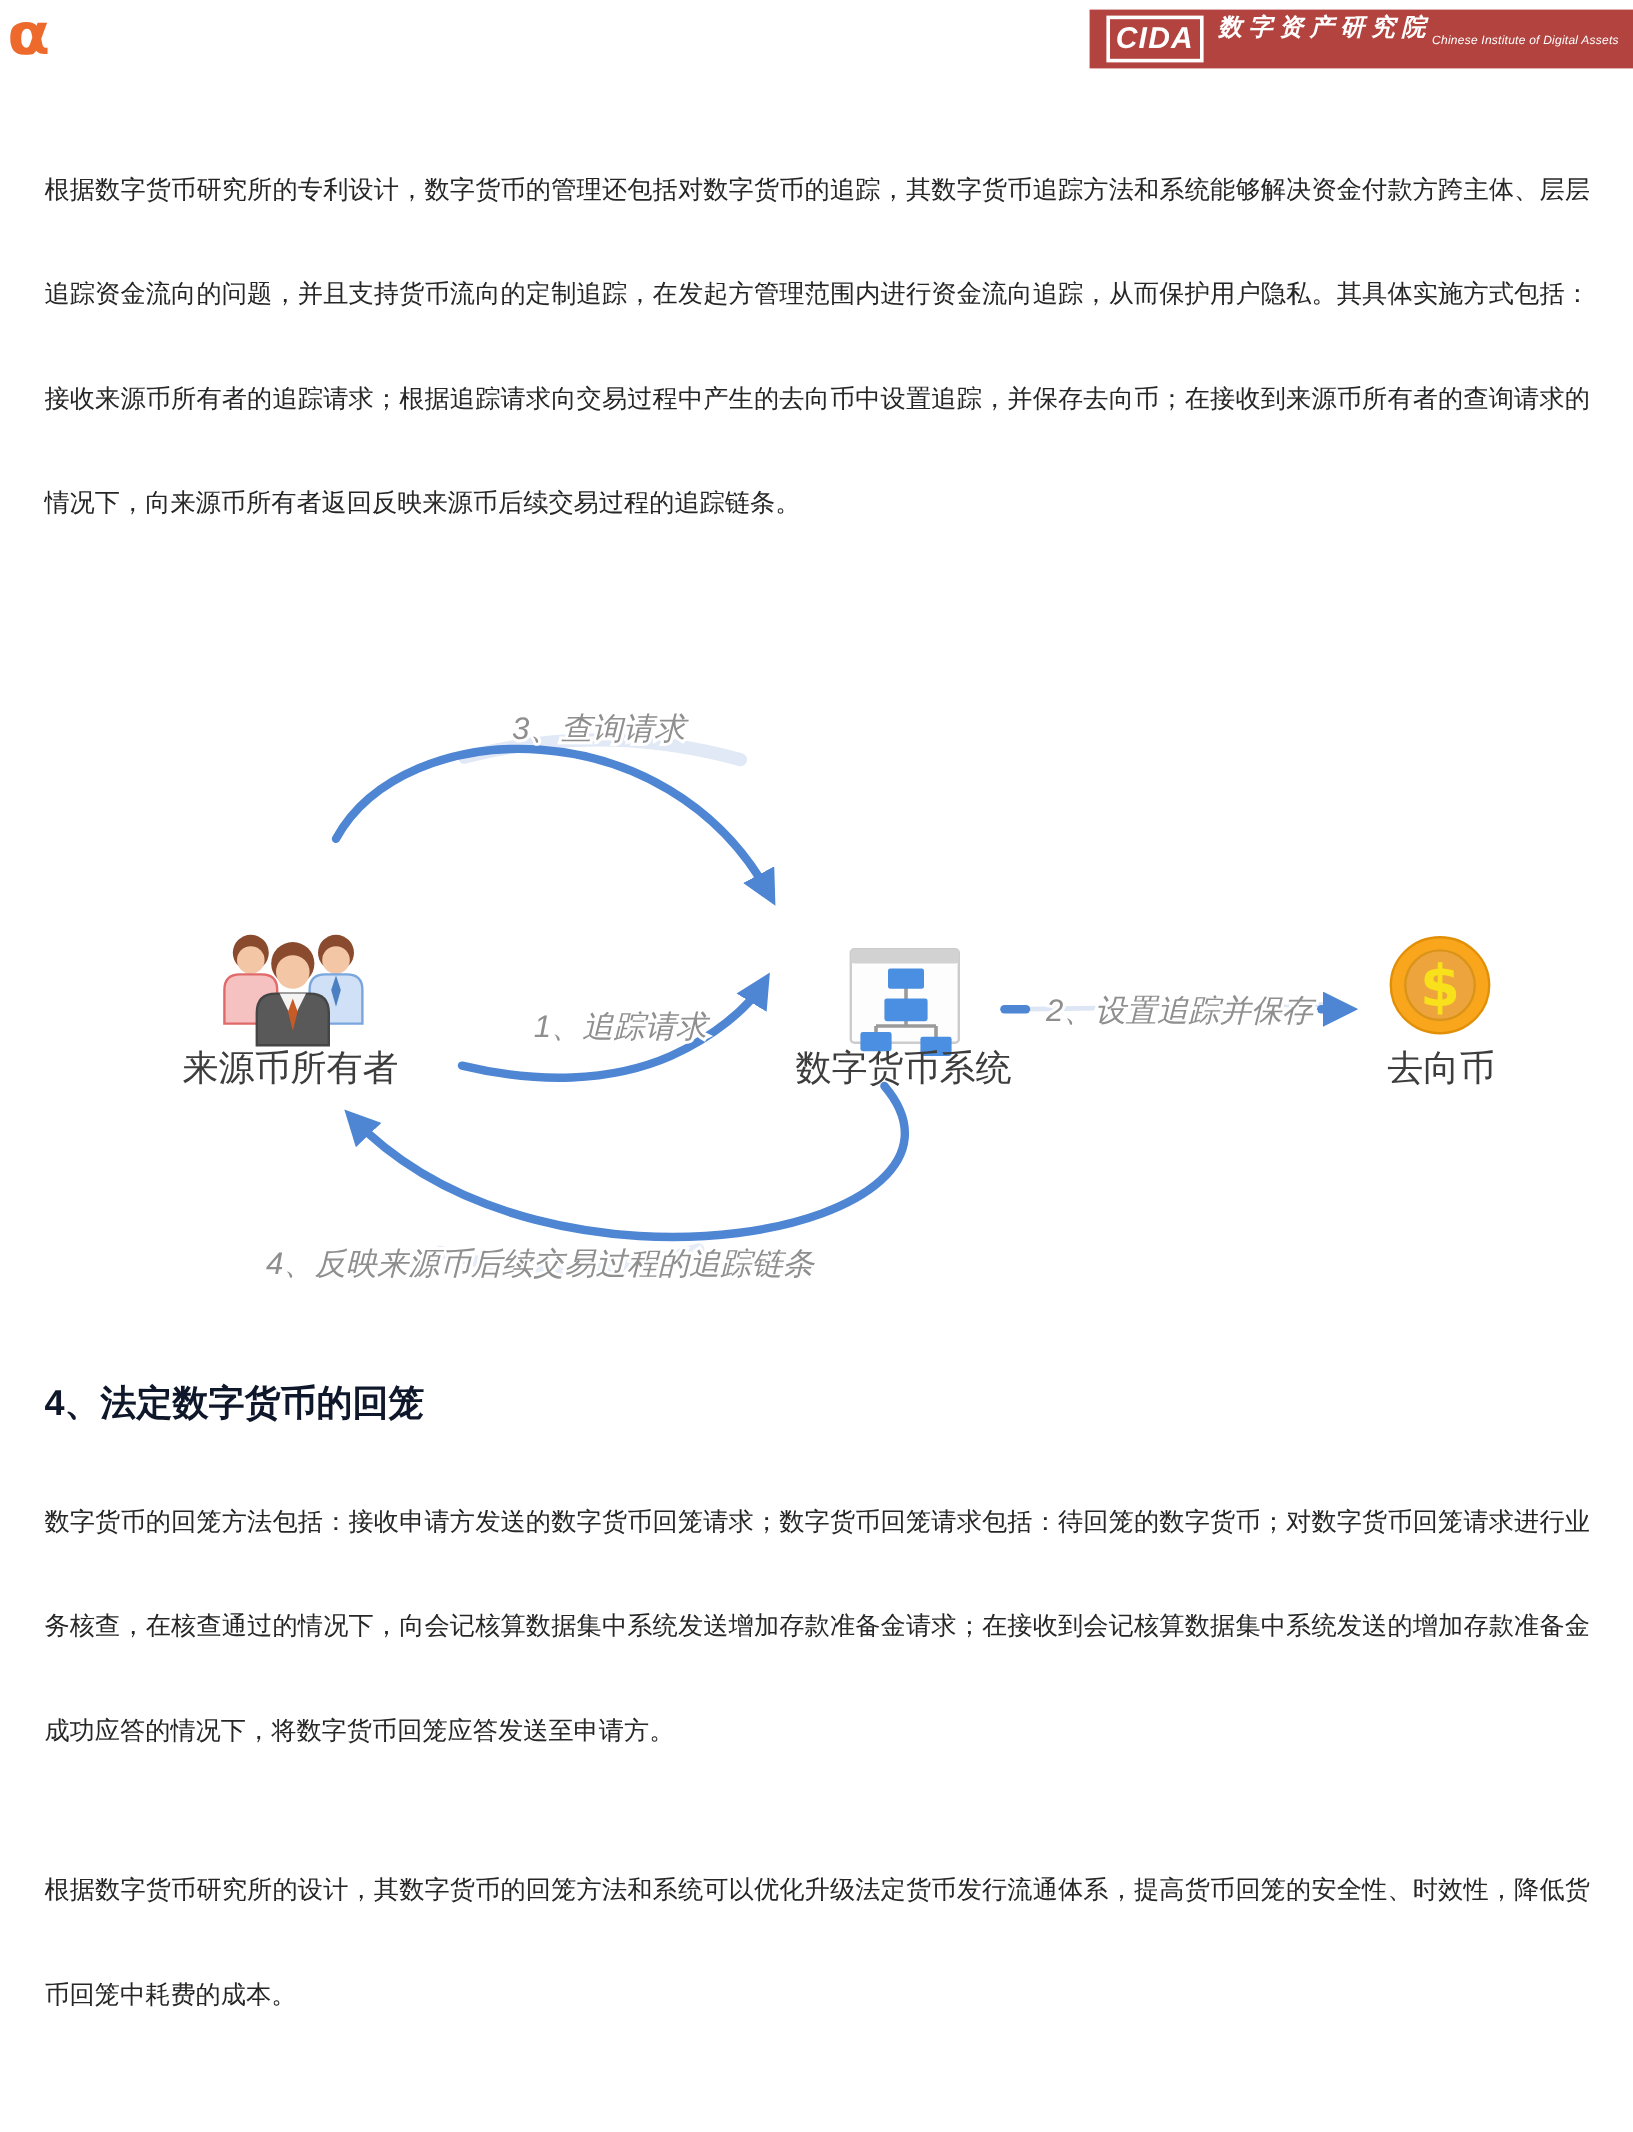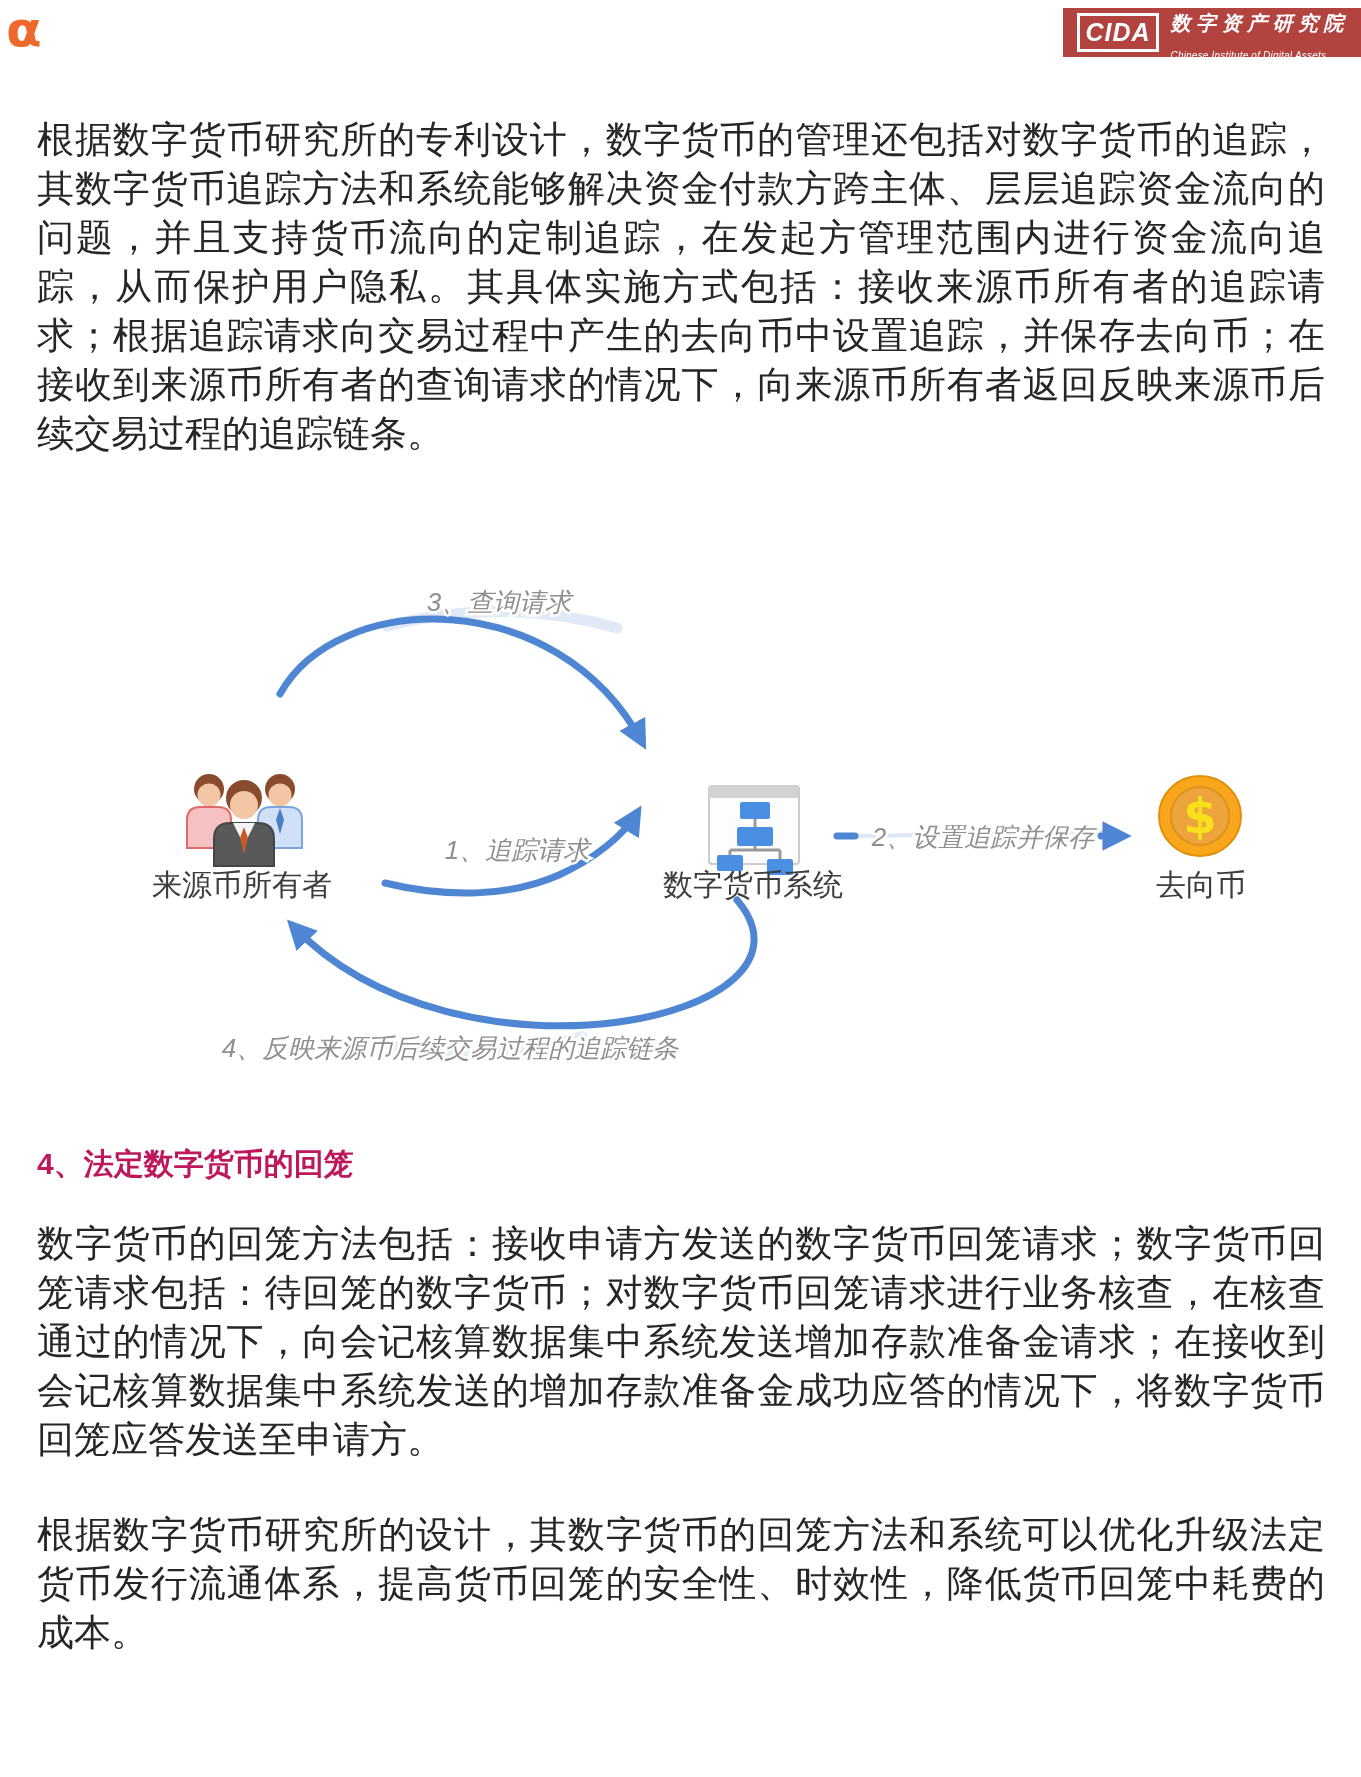--- a/index.html
+++ b/index.html
@@ -25,34 +25,34 @@
     padding-top:6px;
   }
   .cida-banner {
     background:#B2433F; color:#fff; display:flex; 
     gap:12px; padding:5px 12px 5px 14px; height:49px; margin-top:3px;font-style:italic;
   }
   .cida-box {
     border:3px solid #fff; font-weight:800; font-size:25px; letter-spacing:1px;
     padding:2px 5px; line-height:28px; font-family:"Liberation Sans",sans-serif;
   }
-  .cida-names { display:flex; flex-direction:column; line-height:1.05; }
+  .cida-names { display:flex; line-height:1.05; }
   .cida-cn { font-size:20px; font-weight:700; letter-spacing:5.5px; }
   .cida-en { font-size:10px; font-weight:400; letter-spacing:0.2px; margin-top:17px; }
   
   .doc { padding:0 36px 0 37px; }
   .para {
-    font-size:37px; line-height:49px; text-align:justify; text-align-last:left;
+    font-size:21px; line-height:87px; text-align:justify; text-align-last:left;
     color:#262626;
   }
   .p1 { margin-top:57px; }
   .p2 { margin-top:46px; }
   .p3 { margin-top:33px; }
   .section-heading {
-    margin-top:70px; font-size:30px; font-weight:700; color:#be185d; line-height:44px;
+    margin-top:70px; font-size:30px; font-weight:700; color:#0f172a; line-height:44px;
   }
   
   .diagram-wrap { margin-top:40px; }
   svg text.edge-label {
     font-size:26px; font-style:italic; fill:#8f8f8f;
     paint-order:stroke; stroke:#ffffff; stroke-width:5px;
     font-family:"Liberation Sans","DejaVu Sans",sans-serif;
   }
   svg text.node-label {
     font-size:30px; fill:#3d3d3d; font-weight:500;

